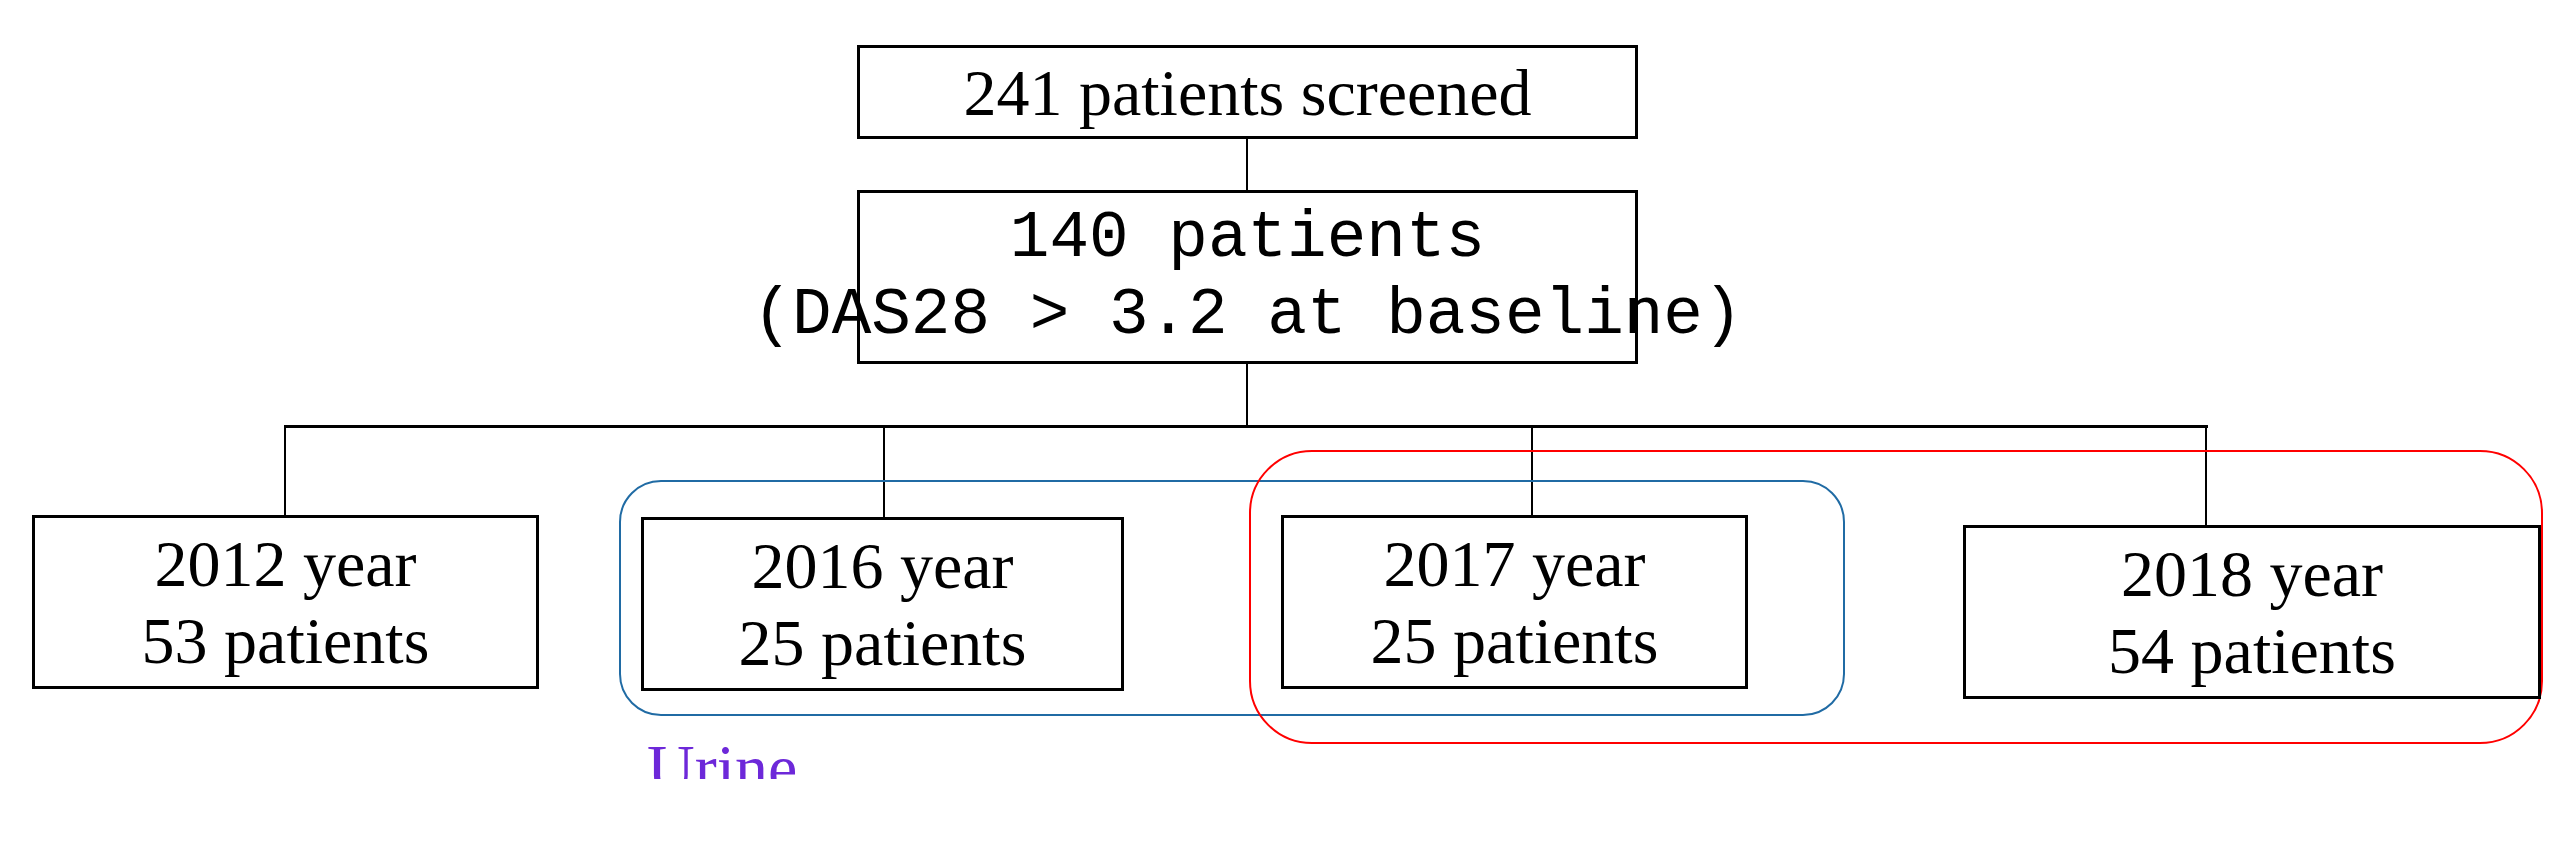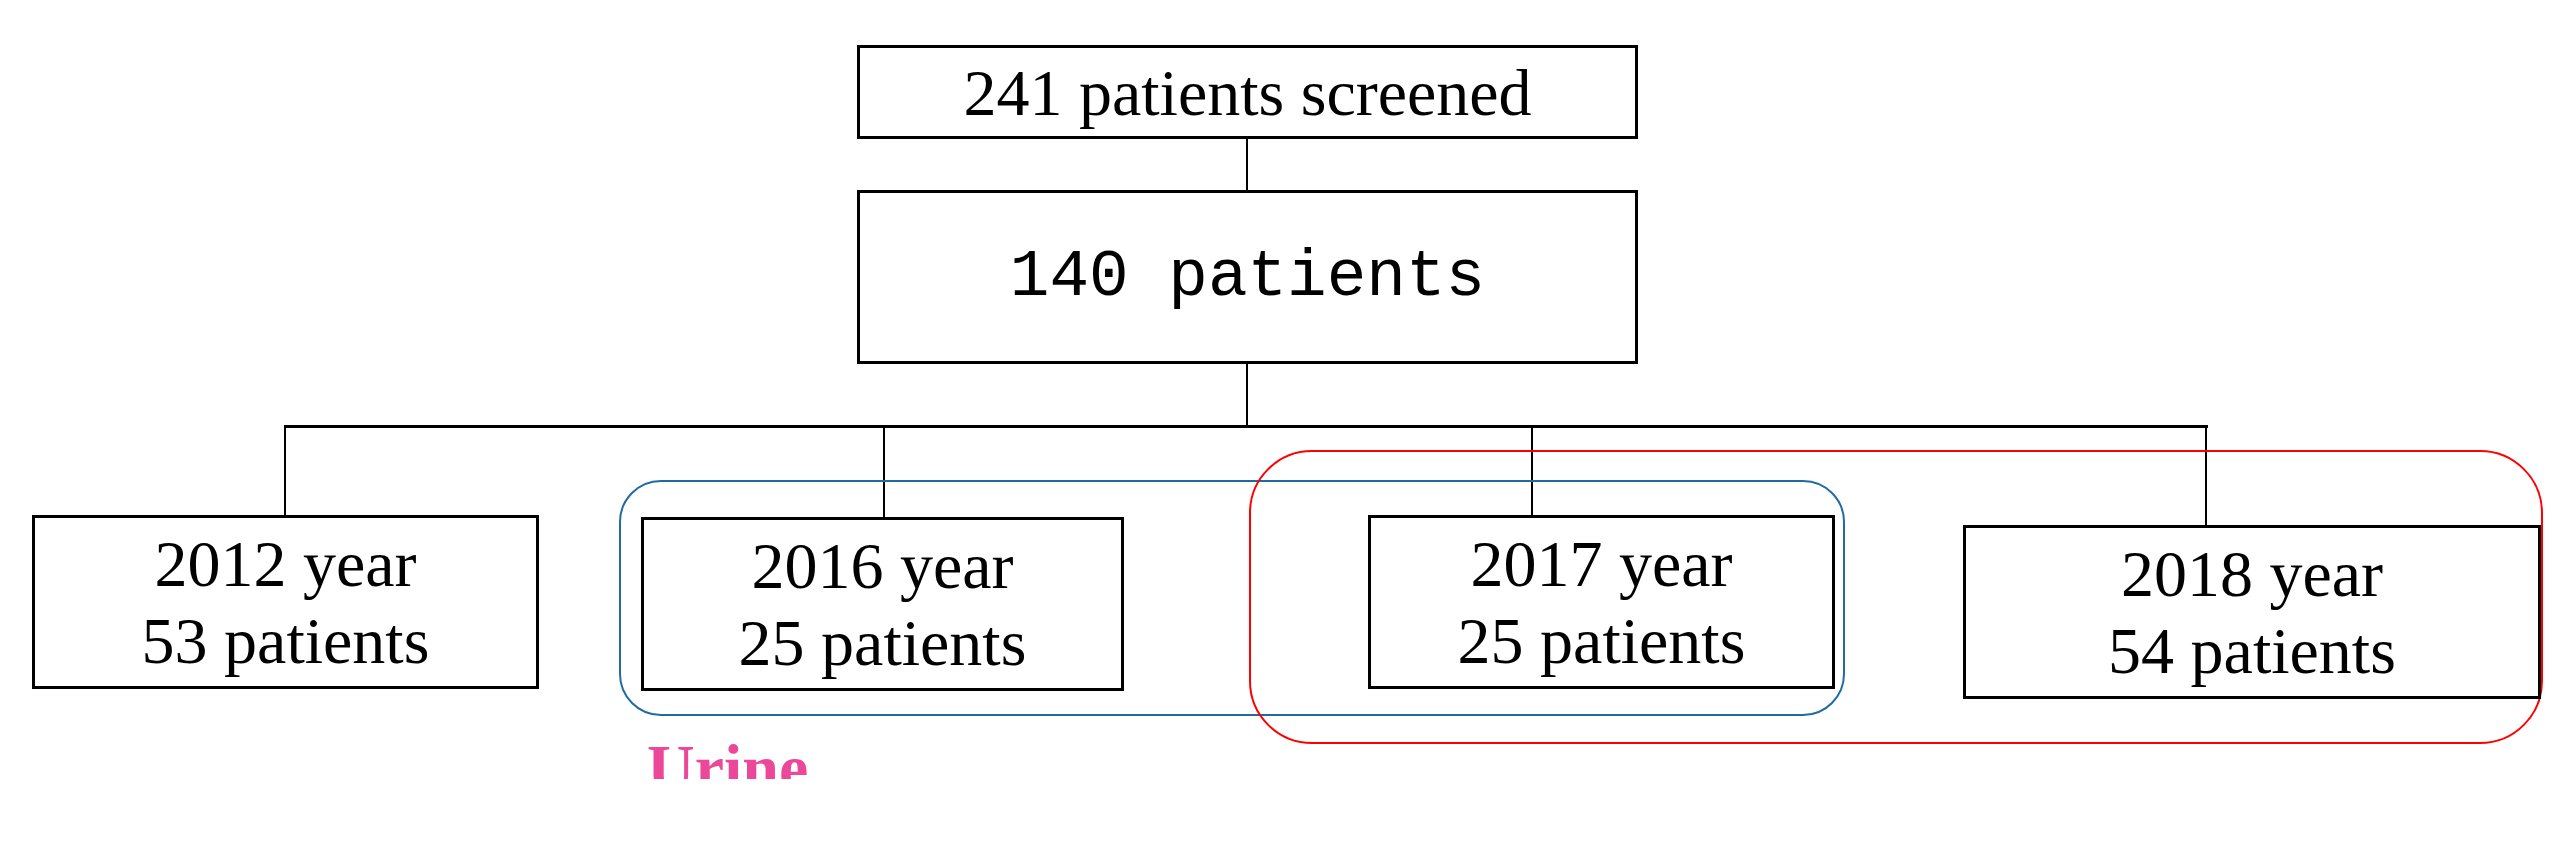--- a/index.html
+++ b/index.html
@@ -23,21 +23,21 @@
 
   
   #g-urine{left:619px; top:480px;width:1226px;height:236px;border-radius:42px;}
   #g-serum{left:1249px;top:450px;width:1294px;height:294px;border-radius:63px;}
 
   
   #b-screened{left:857px;top:45px; width:781px;height:94px;}
   #b-baseline{left:857px;top:190px;width:781px;height:174px;font-family:Liberation Mono, monospace;}
   #b-2015{left:32px;  top:515px;width:507px;height:174px;}
   #b-2016{left:641px; top:517px;width:483px;height:174px;}
-  #b-2017{left:1368px;top:515px;width:467px;height:174px;}
+  #b-2017{left:1281px;top:515px;width:467px;height:174px;}
   #b-2018{left:1919px;top:525px;width:578px;height:174px;margin-left:44px;}
 
   
   #l-urine{left:647px; top:732px;}
   #l-serum{left:2324px;top:759px;margin-top:24px;}
 </style>
 </head>
 <body>
 
 <div class="canvas">
@@ -52,20 +52,21 @@
 
   <div class="group" id="g-urine" style="border-color: rgb(32, 107, 164);"></div>
   <div class="group" id="g-serum" style="border-color: rgb(255, 0, 0);"></div>
 
   <div class="box" id="b-screened">
     <span class="line">241 patients screened</span>
   </div>
 
   <div class="box" id="b-baseline">
     <span class="line">140 patients</span>
+    <span class="line">(DAS28 &gt; 3.2 at baseline)</span>
   </div>
 
   <div class="box" id="b-2015">
     <span class="line">2012 year</span>
     <span class="line">53 patients</span>
   </div>
 
   <div class="box" id="b-2016">
     <span class="line">2016 year</span>
     <span class="line">25 patients</span>
@@ -74,17 +75,17 @@
   <div class="box" id="b-2017">
     <span class="line">2017 year</span>
     <span class="line">25 patients</span>
   </div>
 
   <div class="box" id="b-2018">
     <span class="line">2018 year</span>
     <span class="line">54 patients</span>
   </div>
 
-  <div class="glabel" id="l-urine" style="color: #ec4899; font-weight: bold;">Urine</div>
+  <div class="glabel" id="l-urine" style="color: #6d28d9;">Urine</div>
   <div class="glabel" id="l-serum" style="color: rgb(255, 0, 0);">Serum</div>
 
 </div>
 
 
 </body></html>

